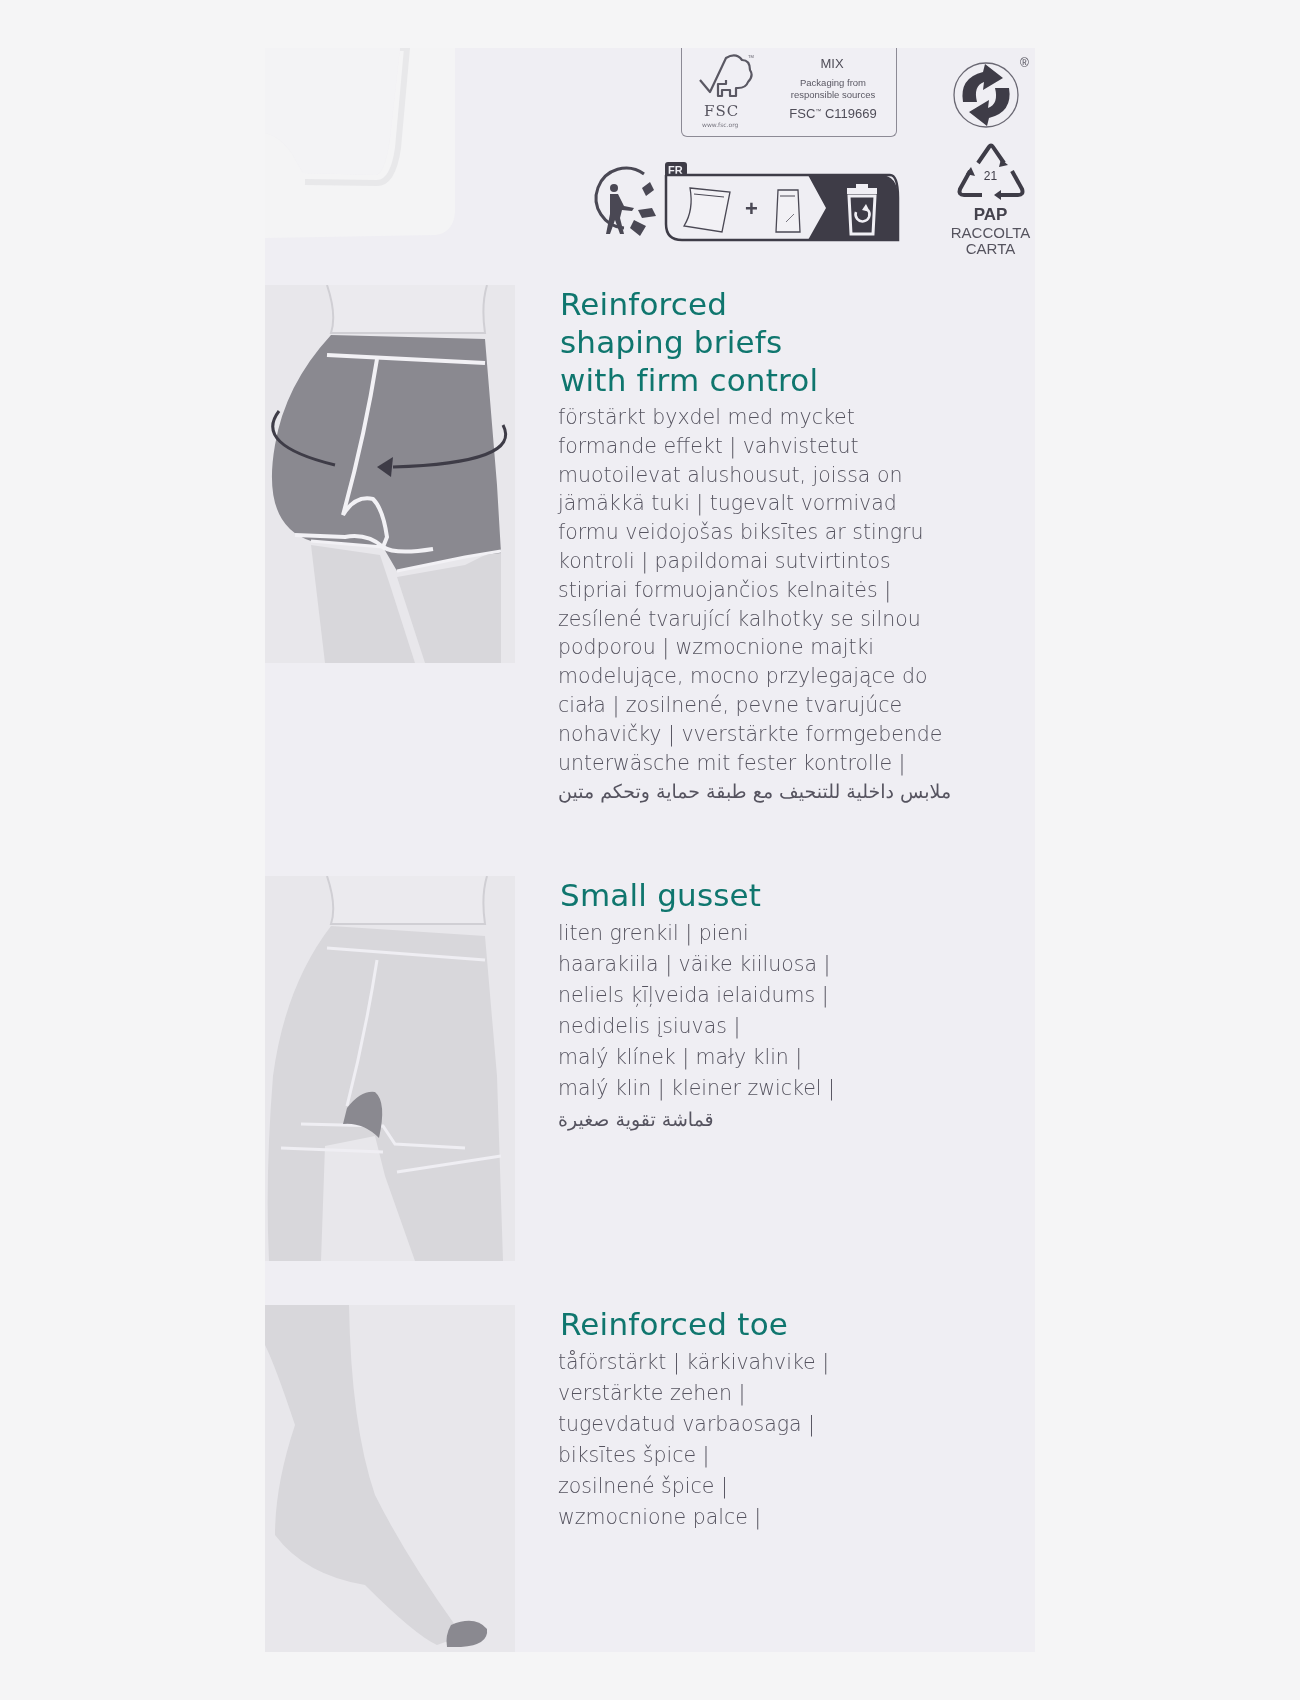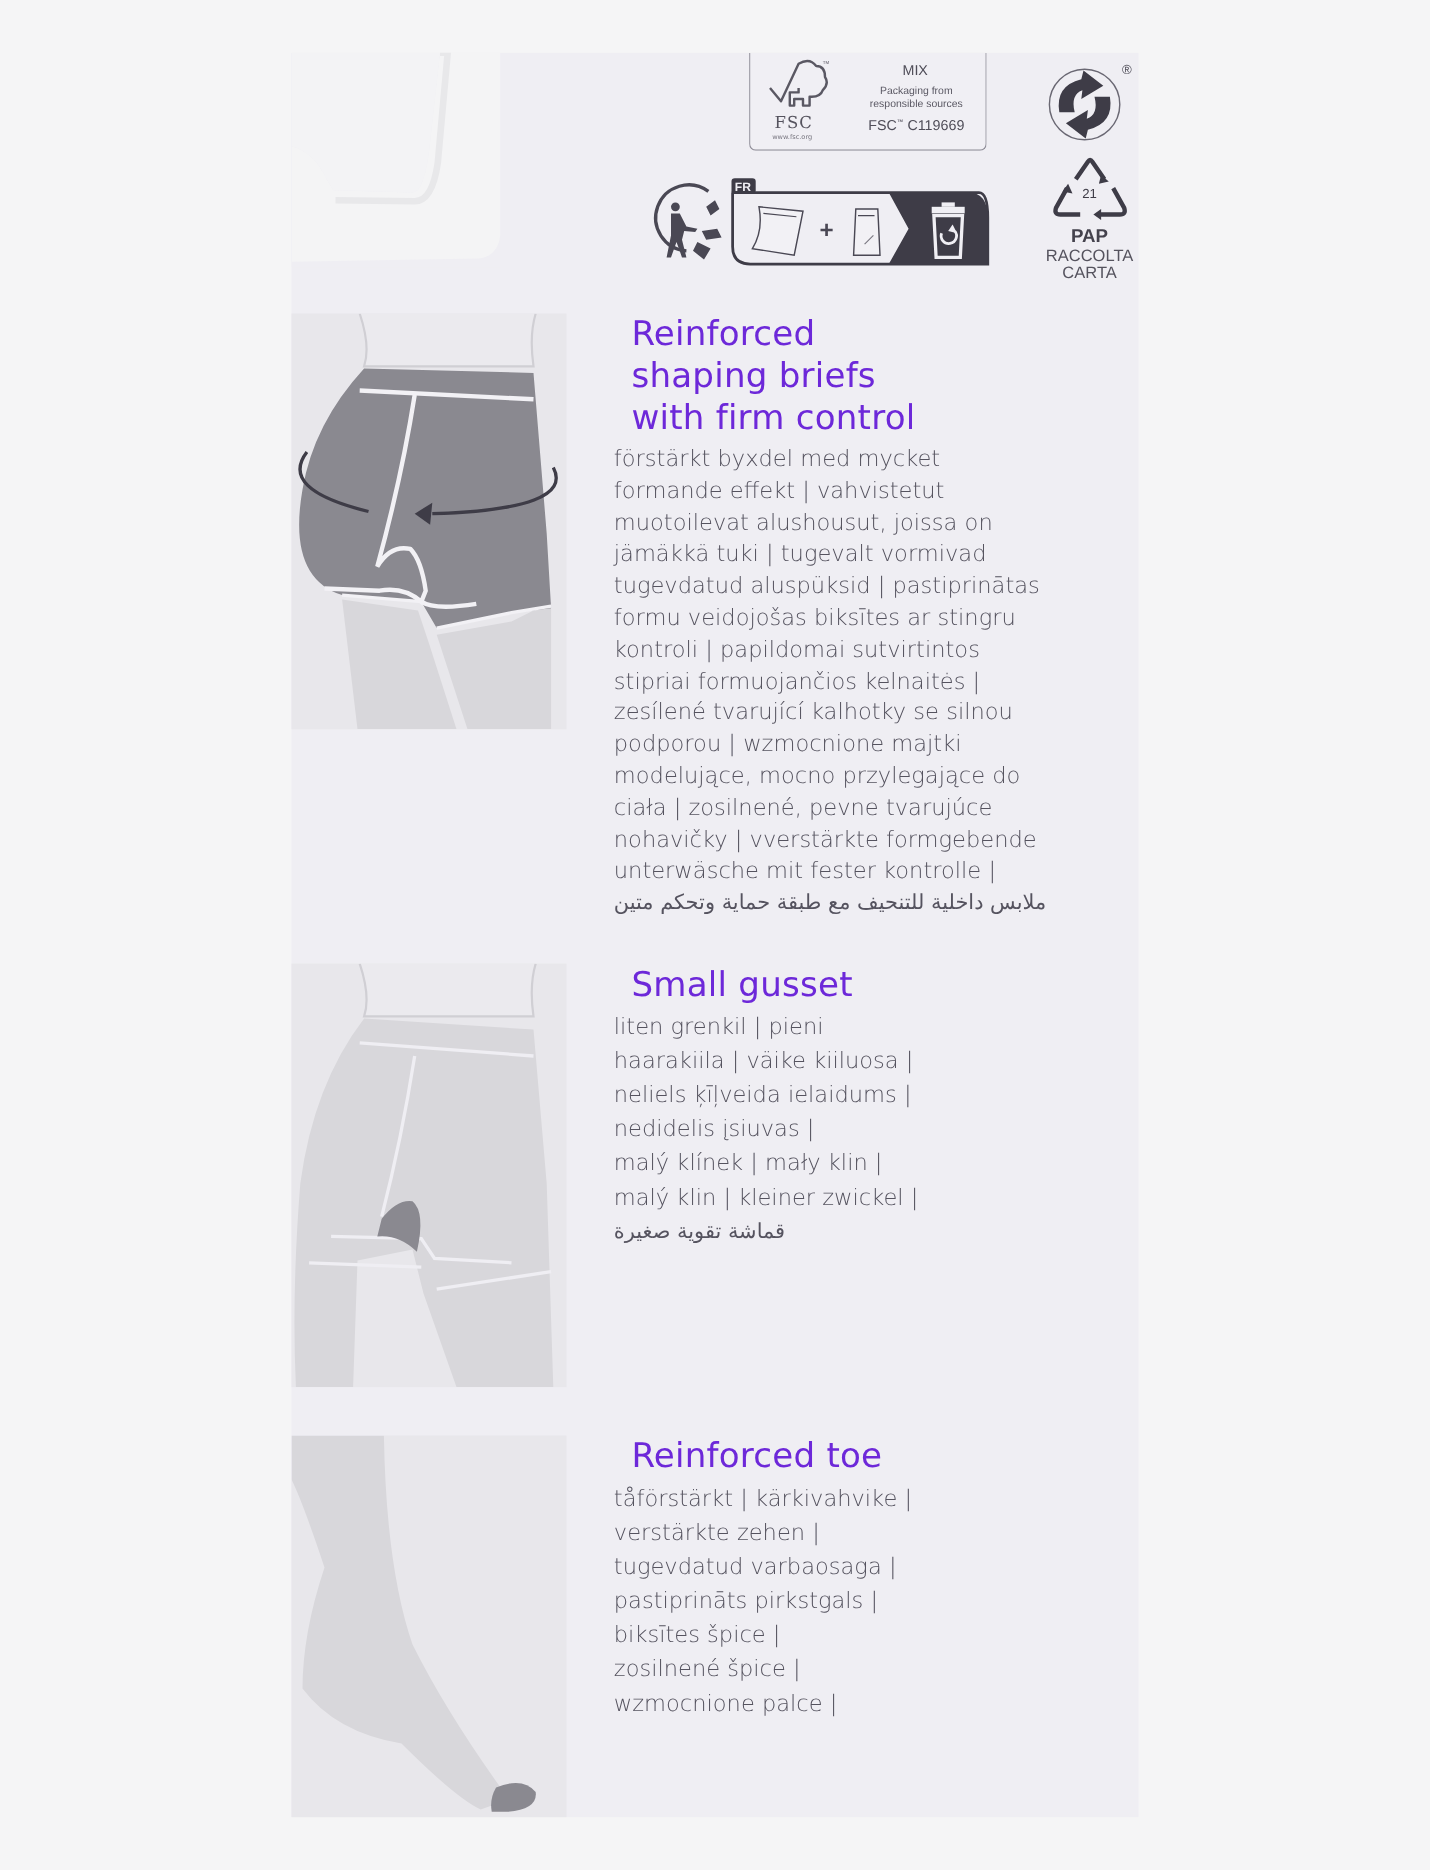--- a/index.html
+++ b/index.html
@@ -45,22 +45,22 @@
   .pap-label { font-family: "Liberation Sans", sans-serif; font-weight: bold; font-size: 17px; color: #44424d; margin-top: 2px; }
   .pap-sub { font-family: "Liberation Sans", sans-serif; font-size: 15px; line-height: 16px; color: #55535e; }
 
   
   .section { position: absolute; left: 0; width: 770px; }
   .illus { position: absolute; left: 0; top: 0; width: 250px; background: #e9e8ec; overflow: hidden; }
   .text { position: absolute; left: 293px; top: 0; width: 460px; }
   .title {
     font-family: "DejaVu Sans", sans-serif;
     font-size: 31px; line-height: 38px;
-    color: #6d28d9; font-weight: 500;
-    margin: 0 0 4px 16px;
+    color: #0f766e; font-weight: 500;
+    margin: 0 0 4px 2px;
     letter-spacing: 0.2px;
   }
   .desc {
     font-family: "DejaVu Sans", sans-serif;
     font-size: 20.5px; line-height: 28.8px;
     color: #55535f; font-weight: 300;
   }
   .ar { direction: rtl; text-align: left; unicode-bidi: plaintext; display: block; font-family: "DejaVu Sans", sans-serif; font-size: 19px; }
   .line { display: block; white-space: nowrap; }
 </style>
@@ -169,21 +169,20 @@
       <div class="title">
         <span class="line">Reinforced</span>
         <span class="line">shaping briefs</span>
         <span class="line">with firm control</span>
       </div>
       <div class="desc">
         <span class="line">förstärkt byxdel med mycket</span>
         <span class="line">formande effekt | vahvistetut</span>
         <span class="line">muotoilevat alushousut, joissa on</span>
         <span class="line">jämäkkä tuki | tugevalt vormivad</span>
-        <span class="line">tugevdatud aluspüksid | pastiprinātas</span>
         <span class="line">formu veidojošas biksītes ar stingru</span>
         <span class="line">kontroli | papildomai sutvirtintos</span>
         <span class="line">stipriai formuojančios kelnaitės |</span>
         <span class="line">zesílené tvarující kalhotky se silnou</span>
         <span class="line">podporou | wzmocnione majtki</span>
         <span class="line">modelujące, mocno przylegające do</span>
         <span class="line">ciała | zosilnené, pevne tvarujúce</span>
         <span class="line">nohavičky | vverstärkte formgebende</span>
         <span class="line">unterwäsche mit fester kontrolle |</span>
         <span class="line ar">ملابس داخلية للتنحيف مع طبقة حماية وتحكم متين</span>
@@ -229,21 +228,20 @@
       </svg>
     </div>
     <div class="text">
       <div class="title">
         <span class="line">Reinforced toe</span>
       </div>
       <div class="desc" style="line-height:31px;">
         <span class="line">tåförstärkt | kärkivahvike |</span>
         <span class="line">verstärkte zehen |</span>
         <span class="line">tugevdatud varbaosaga |</span>
-        <span class="line">pastiprināts pirkstgals |</span>
         <span class="line">biksītes špice |</span>
         <span class="line">zosilnené špice |</span>
         <span class="line">wzmocnione palce |</span>
       </div>
     </div>
   </div>
 
 </div>
 
 </body></html>

